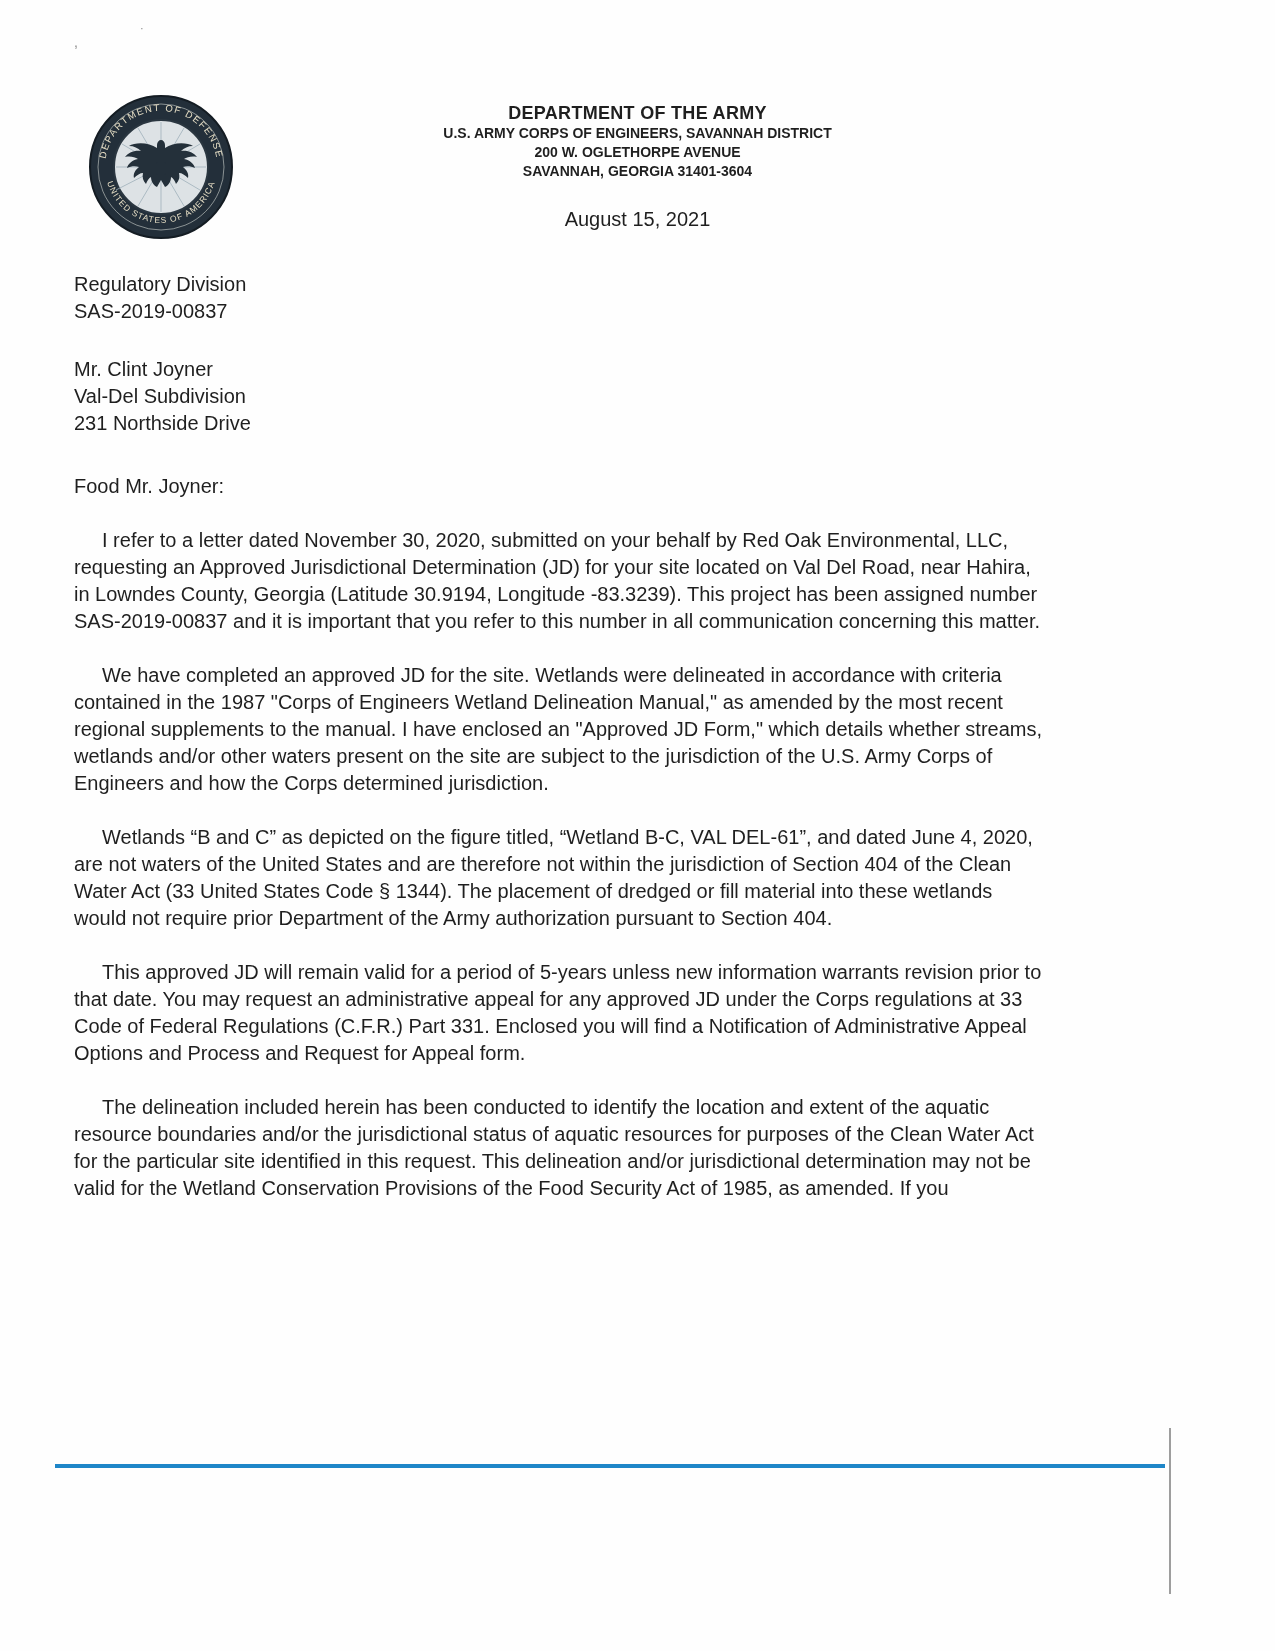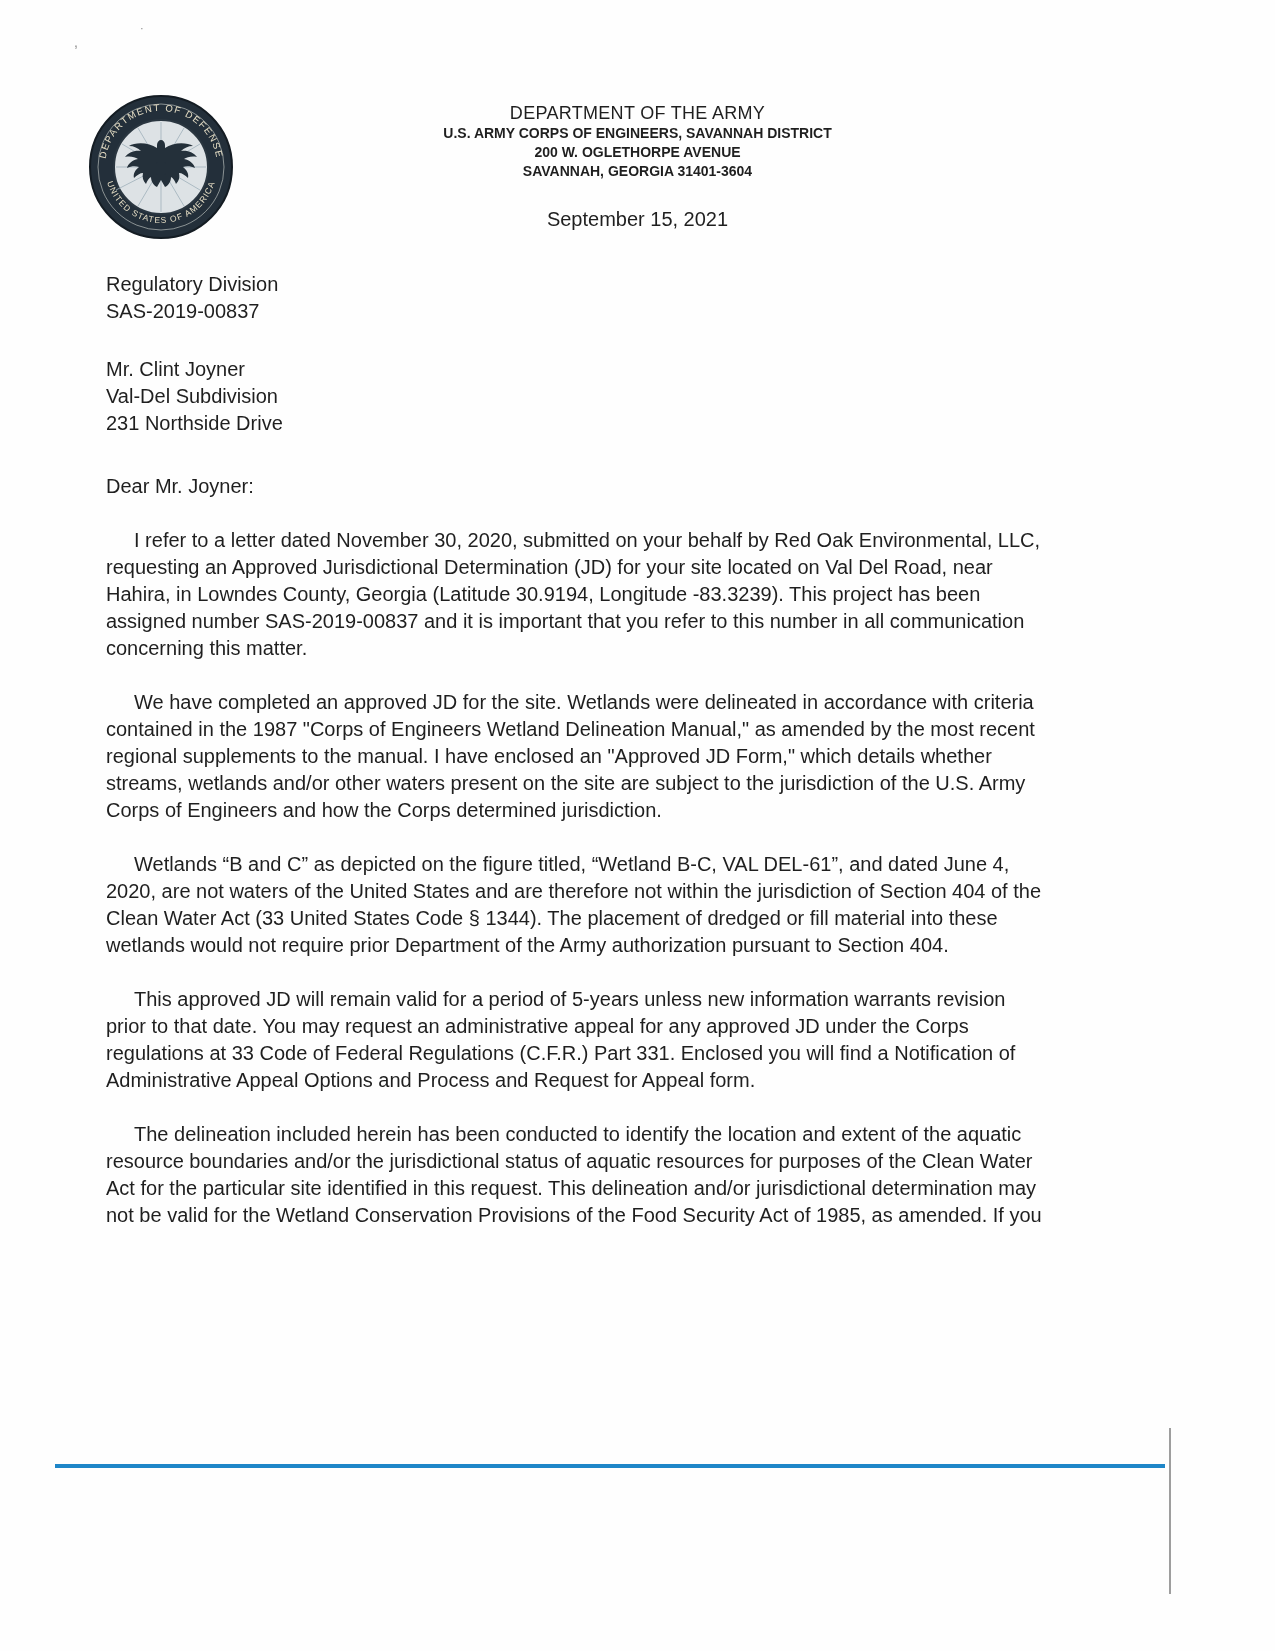--- a/index.html
+++ b/index.html
@@ -20,26 +20,26 @@
   .artifact{position:absolute;color:#8a8a8a;font-size:14px;}
   .artifact.a1{left:74px;top:34px;}
   .artifact.a2{left:140px;top:22px;font-size:11px;}
 
   
   .seal{position:absolute;left:86px;top:92px;width:150px;height:150px;}
   .seal svg{display:block;width:100%;height:100%;}
 
   
   .letterhead{padding-top:102px;text-align:center;}
-  .lh-title{font-size:18px;font-weight:normal;letter-spacing:.3px;line-height:22px;}
+  .lh-title{font-size:18px;font-weight:bold;letter-spacing:.3px;line-height:22px;}
   .lh-sub{font-size:14px;font-weight:bold;line-height:19px;}
   .lh-date{font-size:20px;margin-top:26px;line-height:24px;}
 
   
-  .content{padding:0 228px 0 106px;font-size:20px;line-height:27px;}
+  .content{padding:0 228px 0 74px;font-size:20px;line-height:27px;}
   .ref-block{margin-top:40px;}
   .addr-block{margin-top:31px;}
   .salutation{margin-top:36px;}
   .para{margin:27px 0 0 0;text-indent:28px;text-align:left;}
 
   
   .divider{
     position:absolute;left:55px;top:1464px;width:1110px;height:4px;
     background:var(--divider-blue);
   }
@@ -89,37 +89,37 @@
       <path fill="#24303a" d="M75 48c-2 0-4 2-4 5v3c-8-6-22-6-28-2 5 0 9 2 12 5-7-1-13 2-16 6 5-1 10 0 13 2-6 1-10 5-11 9 4-2 9-2 12-1-4 3-6 7-5 11 3-3 6-5 9-5-1 4 0 8 3 11 1-3 3-6 5-7 0 4 2 8 6 10l4-7 4 7c4-2 6-6 6-10 2 1 4 4 5 7 3-3 4-7 3-11 3 0 6 2 9 5 1-4-1-8-5-11 3-1 8-1 12 1-1-4-5-8-11-9 3-2 8-3 13-2-3-4-9-7-16-6 3-3 7-5 12-5-6-4-20-4-28 2v-3c0-3-2-5-4-5z"></path>
       <rect x="70" y="70" width="10" height="13" rx="2" fill="#24303a"></rect>
     </svg>
   </div>
 
   <div class="letterhead">
     <div class="lh-title">DEPARTMENT OF THE ARMY</div>
     <div class="lh-sub">U.S. ARMY CORPS OF ENGINEERS, SAVANNAH DISTRICT</div>
     <div class="lh-sub">200 W. OGLETHORPE AVENUE</div>
     <div class="lh-sub">SAVANNAH, GEORGIA 31401-3604</div>
-    <div class="lh-date">September 15, 2021</div>
+    <div class="lh-date">August 15, 2021</div>
   </div>
 
   <div class="content">
 
     <div class="ref-block">
       <div>Regulatory Division</div>
       <div>SAS-2019-00837</div>
     </div>
 
     <div class="addr-block">
       <div>Mr. Clint Joyner</div>
       <div>Val-Del Subdivision</div>
       <div>231 Northside Drive</div>
     </div>
 
-    <div class="salutation">Dear Mr. Joyner:</div>
+    <div class="salutation">Food Mr. Joyner:</div>
 
     <p class="para">I refer to a letter dated November 30, 2020, submitted on your behalf by Red Oak Environmental, LLC, requesting an Approved Jurisdictional Determination (JD) for your site located on Val Del Road, near Hahira, in Lowndes County, Georgia (Latitude 30.9194, Longitude -83.3239).  This project has been assigned number SAS-2019-00837 and it is important that you refer to this number in all communication concerning this matter.</p>
     <p class="para">We have completed an approved JD for the site. Wetlands were delineated in accordance with criteria contained in the 1987 "Corps of Engineers Wetland Delineation Manual," as amended by the most recent regional supplements to the manual. I have enclosed an "Approved JD Form," which details whether streams, wetlands and/or other waters present on the site are subject to the jurisdiction of the U.S. Army Corps of Engineers and how the Corps determined jurisdiction.</p>
     <p class="para">Wetlands “B and C” as depicted on the figure titled, “Wetland B-C, VAL DEL-61”, and dated June 4, 2020, are not waters of the United States and are therefore not within the jurisdiction of Section 404 of the Clean Water Act (33 United States Code § 1344). The placement of dredged or fill material into these wetlands would not require prior Department of the Army authorization pursuant to Section 404.</p>
     <p class="para">This approved JD will remain valid for a period of 5-years unless new information warrants revision prior to that date.  You may request an administrative appeal for any approved JD under the Corps regulations at 33 Code of Federal Regulations (C.F.R.) Part 331. Enclosed you will find a Notification of Administrative Appeal Options and Process and Request for Appeal form.</p>
     <p class="para">The delineation included herein has been conducted to identify the location and extent of the aquatic resource boundaries and/or the jurisdictional status of aquatic resources for purposes of the Clean Water Act for the particular site identified in this request. This delineation and/or jurisdictional determination may not be valid for the Wetland Conservation Provisions of the Food Security Act of 1985, as amended. If you</p>
 
   </div>
 
   <div class="divider"></div>

